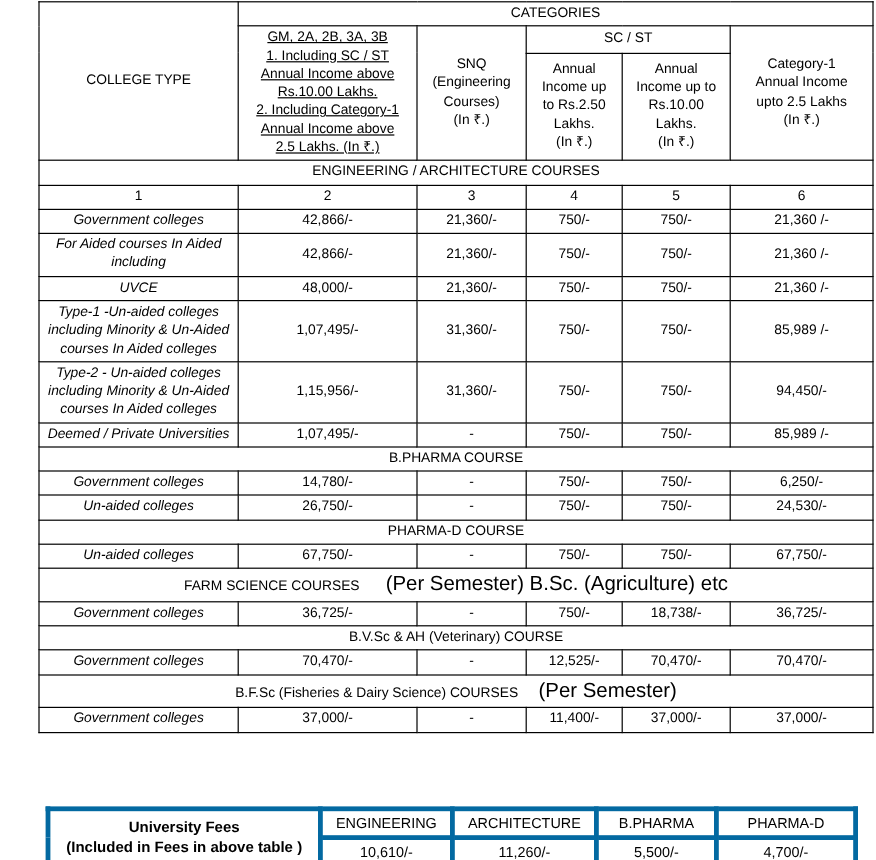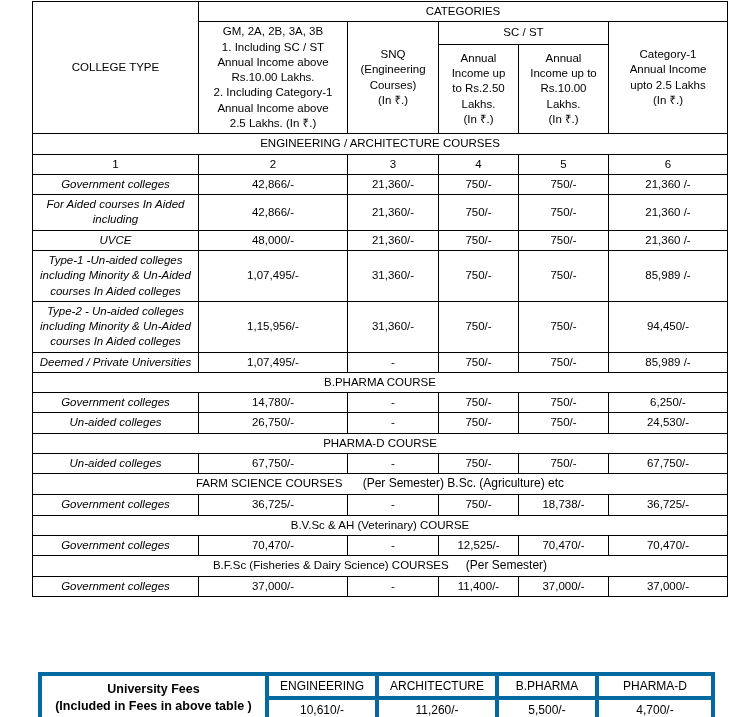--- a/index.html
+++ b/index.html
@@ -51,41 +51,42 @@
     padding-left: 7px;
     font-style: italic;
   }
   td.banner {
     font-weight: bold;
     font-size: 12.5px;
     text-align: center;
     padding: 1px 3px;
   }
   td.banner .sm {
-    font-size: 12px;
+    font-size: 17px;
     padding-left: 17px;
   }
   td.catwide {
     font-weight: bold;
     font-size: 13px;
     padding: 1px 3px;
     margin-left: 22px;
   }
   td.collegetype {
     font-weight: bold;
     font-size: 12.5px;
     text-align: center;
     margin-left: 31px;
   }
   td.hdrbody {
     text-align: left;
     padding-left: 7px;
     font-size: 11.5px;
     line-height: 1.45;
     vertical-align: middle;
+    text-decoration: underline;
   }
   td.hdrcentre {
     text-align: center;
     font-size: 11.5px;
     line-height: 1.45;
   }
   td.numrow { font-weight: bold; font-size: 12px; }
 
   
   table.unifees {

